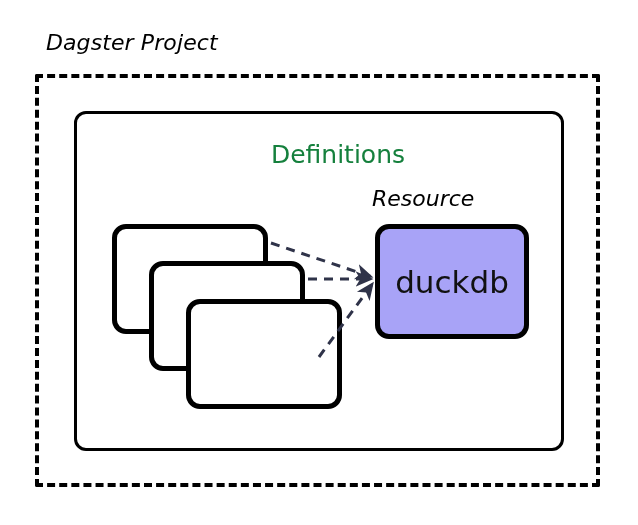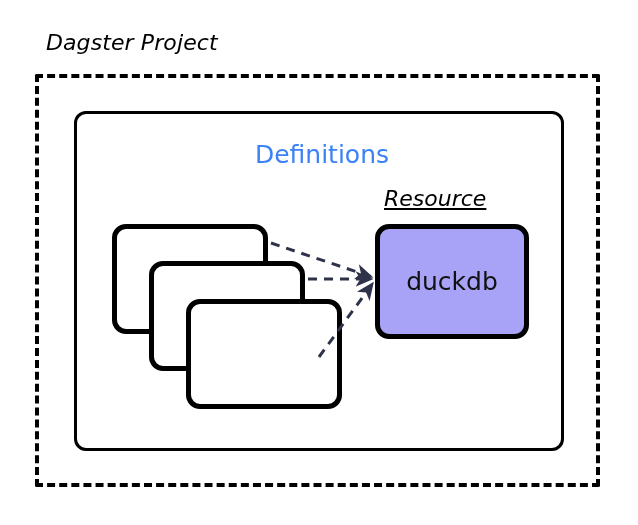--- a/index.html
+++ b/index.html
@@ -60,34 +60,35 @@
   }
   .definitions-label {
     position: absolute;
     left: 0;
     top: 26px;
     width: 490px;
     text-align: center;
     font-size: 25px;
     font-style: normal;
     font-weight: 400;
-    color: #3b82f6;
+    color: #15803d;
+    padding-left: 16px;
   }
 
   
   .group-label {
     position: absolute;
     font-size: 22px;
     font-style: italic;
     font-weight: 400;
     color: #000000;
     white-space: nowrap;
   }
   .assets-label   { left: 124px; top: 186px; }
-  .resource-label { left: 384px; top: 186px; text-decoration: underline; }
+  .resource-label { left: 372px; top: 186px; }
 
   
   .asset-card {
     position: absolute;
     width: 156px;
     height: 110px;
     box-sizing: border-box;
     border: 5px solid #000000;
     border-radius: 14px;
     background: #ffffff;
@@ -106,21 +107,21 @@
     box-sizing: border-box;
     border: 5px solid #000000;
     border-radius: 14px;
     background: #a8a3f7;
     display: flex;
     align-items: center;
     justify-content: center;
     z-index: 6;
   }
   .resource-text {
-    font-size: 25px;
+    font-size: 31px;
     font-style: normal;
     font-weight: 400;
     color: #111111;
   }
 
   
   .edges {
     position: absolute;
     left: 0;
     top: 0;

